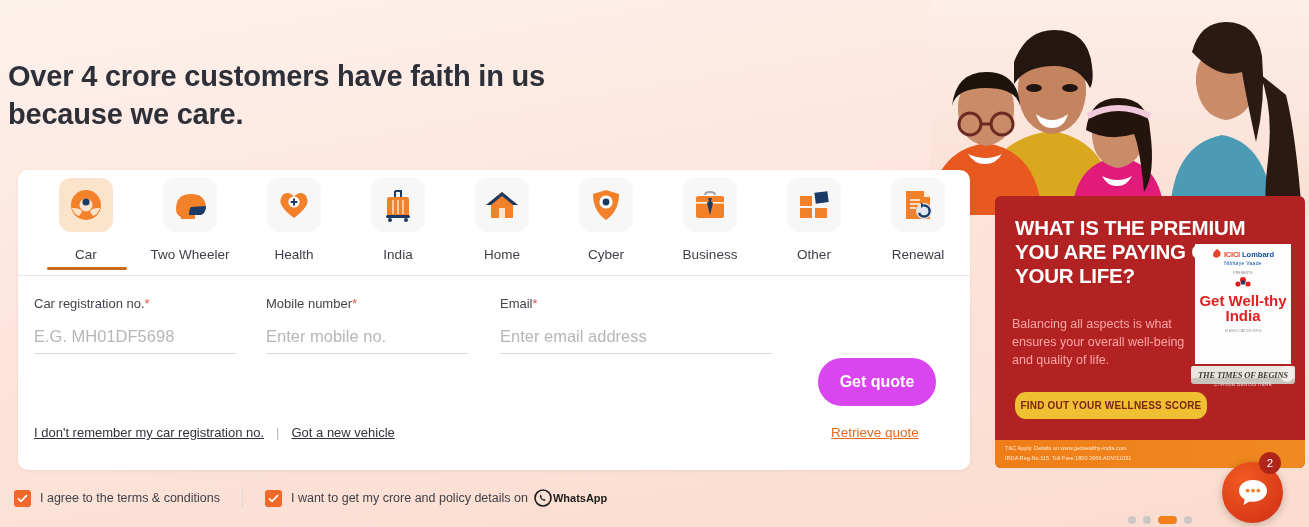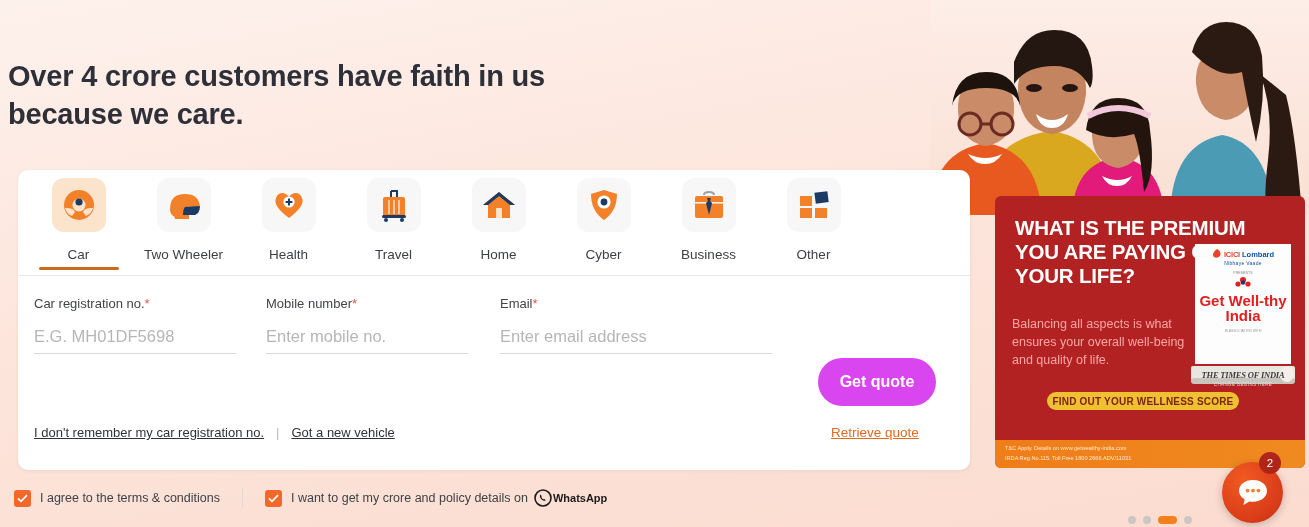--- a/index.html
+++ b/index.html
@@ -27,21 +27,21 @@
   
   #form-card {
     position:absolute; left:18px; top:170px; width:952px; height:300px;
     background:#fff; border-radius:10px 10px 10px 10px;
     box-shadow:0 1px 4px rgba(0,0,0,0.06);
   }
 
   
   #tabs {
     position:absolute; left:18px; top:170px; width:952px; height:105px;
-    display:flex; align-items:flex-start; padding-left:8px;
+    display:flex; align-items:flex-start; padding-left:16px;
   }
   .tab {
     width:105px; display:flex; flex-direction:column; align-items:center;
     position:relative; cursor:pointer; padding-top:8px;
   }
   .tab-icon {
     width:54px; height:54px; border-radius:12px; background:#f7f7f8;
     display:flex; align-items:center; justify-content:center;
   }
   .tab.active .tab-icon { background:#fce3cb; }
@@ -118,26 +118,25 @@
   #ad-title {
     position:absolute; left:20px; top:20px; width:262px;
     color:#fff; font-size:20.5px; font-weight:bold; line-height:1.18;
     letter-spacing:-0.2px;
   }
   #ad-body {
     position:absolute; left:17px; top:120px; width:182px;
     color:#fca5a5; font-size:12.5px; line-height:1.42;
   }
   #ad-cta {
-    position:absolute; left:20px; top:196px; width:192px; height:18px;
+    position:absolute; left:20px; top:196px; width:192px; height:27px;
     background:#f0c033; border-radius:11px; border:none;
     color:#7a2410; font-size:10px; font-weight:bold; letter-spacing:0.2px;
     display:flex; align-items:center; justify-content:center; cursor:pointer;
     font-family:"Liberation Sans", sans-serif;
-    margin-left:32px;
   }
   #ad-badge {
     position:absolute; left:200px; top:48px; width:96px; height:120px;
     background:#fdfdfd; display:flex; flex-direction:column; align-items:center;
     padding-top:5px;
   }
   #badge-brand { display:flex; align-items:center; gap:2px; }
   #badge-brand-text { font-size:7.5px; font-weight:bold; color:#e8442c; letter-spacing:-0.2px; }
   #badge-brand-text2 { font-size:7.5px; font-weight:bold; color:#0e4f9f; }
   #badge-tagline { font-size:5px; color:#0e4f9f; letter-spacing:0.3px; margin-top:1px; }
@@ -282,21 +281,21 @@
         <g stroke="#fdf0e4" stroke-width="1.3">
           <line x1="10" y1="12" x2="10" y2="26"></line>
             <line x1="15" y1="12" x2="15" y2="26"></line>
           <line x1="20" y1="12" x2="20" y2="26"></line>
         </g>
         <rect x="3" y="27" width="24" height="3" rx="1.5" fill="#1c3b64"></rect>
         <circle cx="7" cy="32" r="2" fill="#1c3b64"></circle>
           <circle cx="23" cy="32" r="2" fill="#1c3b64"></circle>
       </svg>
     </span>
-    <span class="tab-label">Travel</span>
+    <span class="tab-label">India</span>
 
   </div>
 
   <div class="tab">
     <span class="tab-icon">
       <svg width="34" height="30" viewBox="0 0 34 30">
         <path d="M17 2 L33 15 h-5 v13 h-22 V15 H1z" fill="#f2812a"></path>
         <path d="M17 2 L33 15 h-5 l-11-9 L6 15 H1z" fill="#1c3b64"></path>
         <rect x="14" y="18" width="6" height="10" fill="#fde3cb"></rect>
       </svg>
@@ -336,20 +335,38 @@
         <rect x="2" y="6" width="12" height="10" fill="#f2812a"></rect>
         <rect x="17" y="2" width="13" height="11" transform="rotate(-7 23 7)" fill="#1c3b64"></rect>
         <rect x="2" y="18" width="12" height="10" fill="#f2812a"></rect>
         <rect x="17" y="18" width="12" height="10" fill="#f2812a"></rect>
       </svg>
     </span>
     <span class="tab-label">Other</span>
 
   </div>
 
+  <div class="tab">
+    <span class="tab-icon">
+      <svg width="32" height="32" viewBox="0 0 32 32">
+        <path d="M4 2 h18 l6 6 v22 H4z" fill="#f2812a"></path>
+        <path d="M22 2 l6 6 h-6z" fill="#fdf0e4"></path>
+        <g stroke="#fdf0e4" stroke-width="1.6">
+          <line x1="8" y1="11" x2="18" y2="11"></line>
+            <line x1="8" y1="15" x2="18" y2="15"></line>
+          <line x1="8" y1="19" x2="14" y2="19"></line>
+        </g>
+        <circle cx="22" cy="22" r="8" fill="#dfe6ee"></circle>
+        <path d="M22 16.5 a5.5 5.5 0 1 1-5 7.5" fill="none" stroke="#1c3b64" stroke-width="2.4"></path>
+        <path d="M19 13.5 l3.6 3 l-3.6 2.6z" fill="#1c3b64"></path>
+      </svg>
+    </span>
+    <span class="tab-label">Renewal</span>
+
+  </div>
 </div>
 <div id="tab-divider"></div>
 
 <div id="form-fields">
 
   <div class="field" id="field-reg">
     <div class="field-label">
       <span>Car registration no.</span><span class="req">*</span>
     </div>
     <input class="field-input" type="text" placeholder="E.G. MH01DF5698" style="">
@@ -434,21 +451,21 @@
     <div id="badge-main">Get Well-thy India</div>
     <div id="badge-fine">IN ASSOCIATION WITH</div>
   </div>
 
   <div id="ad-newspaper">
     <svg width="104" height="26" viewBox="0 0 104 26">
       <rect x="0" y="2" width="104" height="15" rx="2" fill="#e9e6e0"></rect>
       <rect x="0" y="14" width="104" height="6" rx="3" fill="#c9c5bd"></rect>
       <ellipse cx="96" cy="10" rx="7" ry="8" fill="#f2efe9"></ellipse>
     </svg>
-    <div id="newspaper-title">THE TIMES OF INDIA</div>
+    <div id="newspaper-title">THE TIMES OF BEGINS</div>
     <div id="newspaper-sub">CHANGE BEGINS HERE</div>
   </div>
 
   <div id="ad-disclaimer">
     <div>T&amp;C Apply. Details on www.getwealthy-india.com</div>
     <div>IRDA Reg.No.115. Toll Free 1800 2666.ADV/11031</div>
   </div>
 </div>
 
 <div id="chat-fab">

